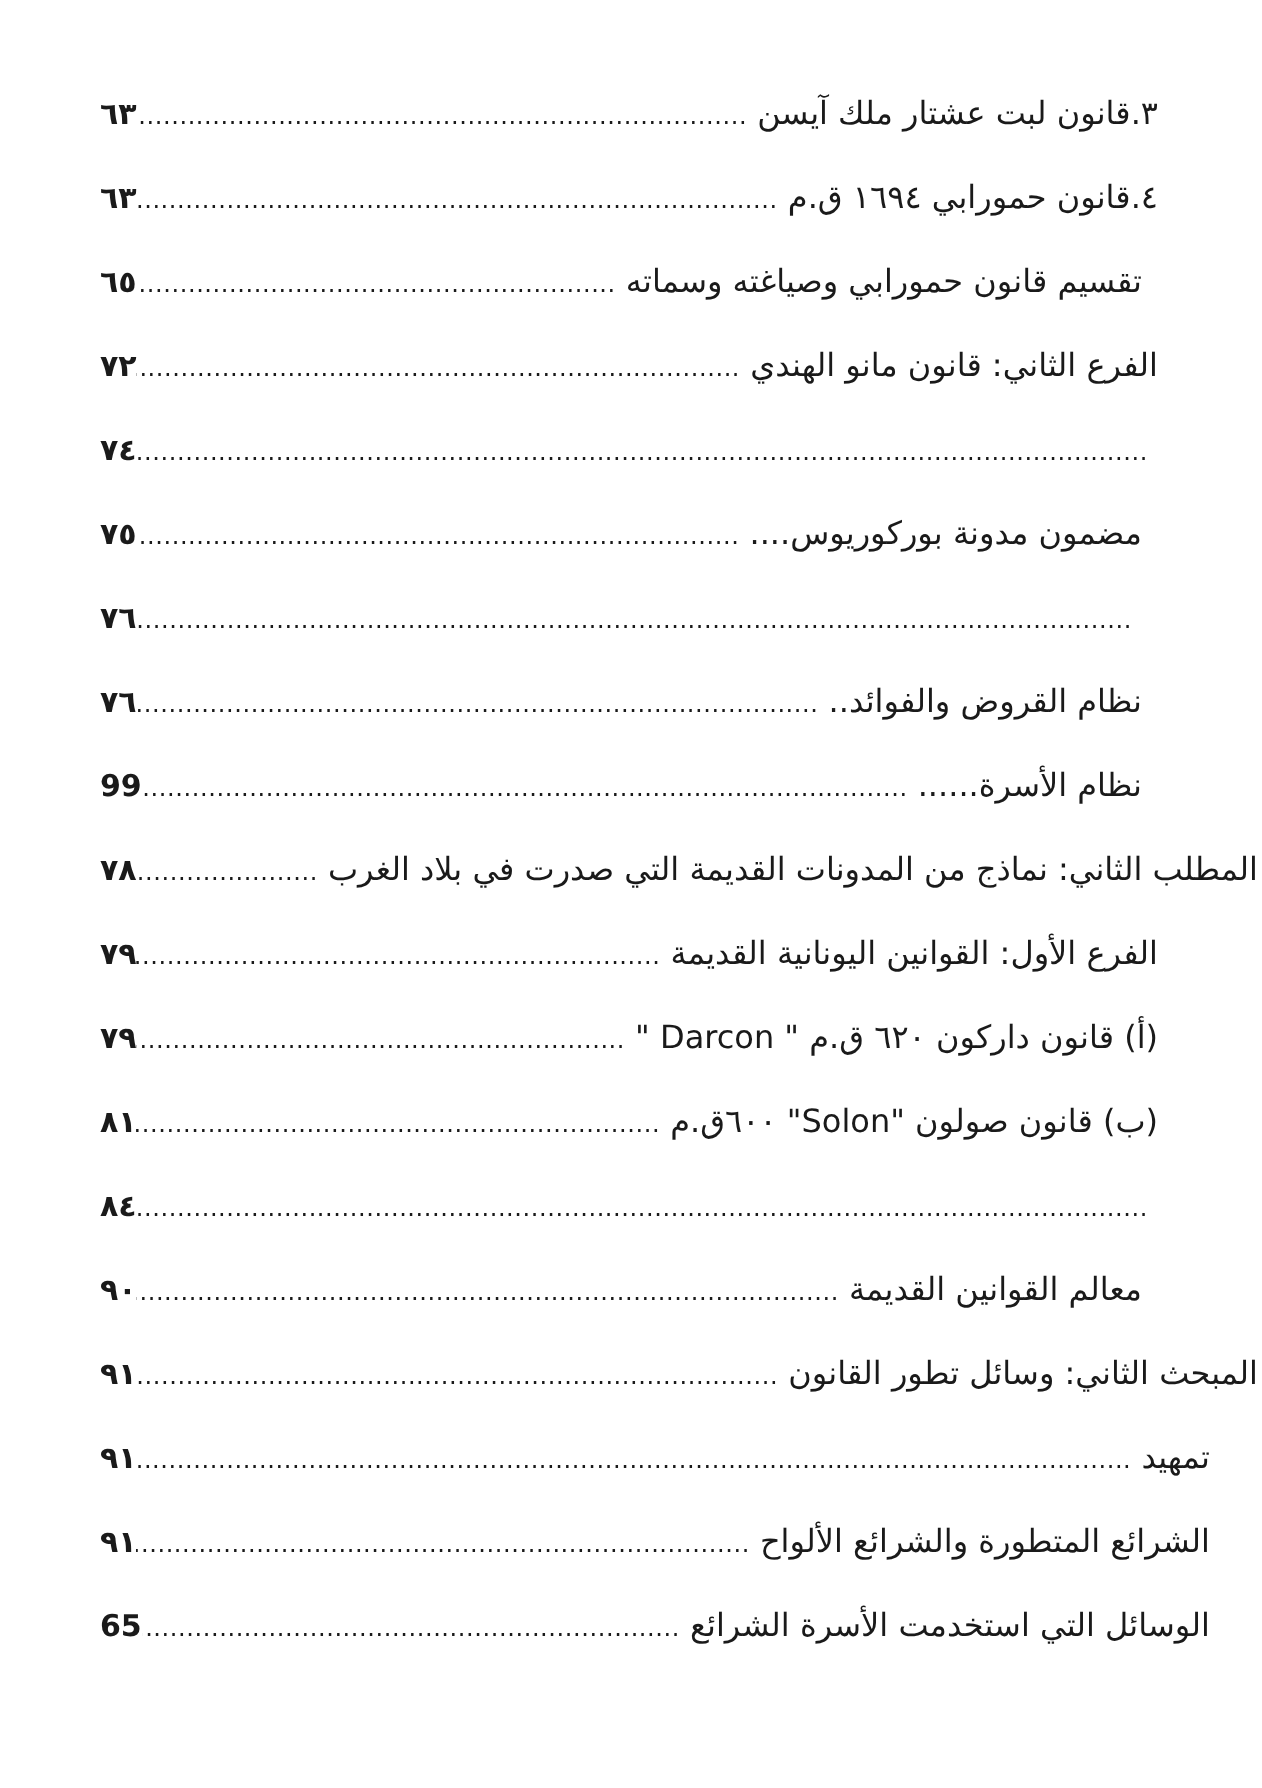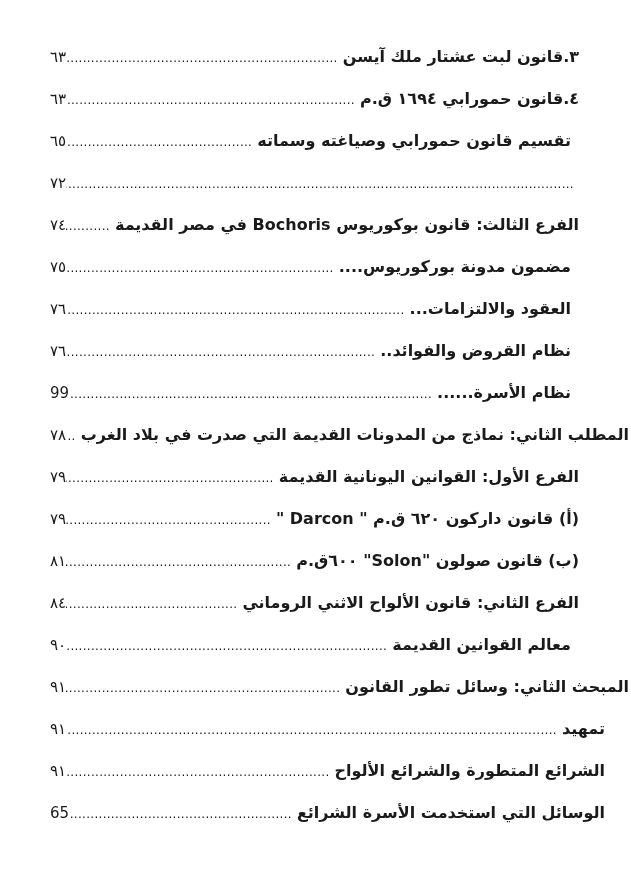--- a/index.html
+++ b/index.html
@@ -27,42 +27,42 @@
     white-space: nowrap;
   }
   
   .toc-row.lvl-1 { padding-right: 2px; }
   .toc-row.lvl-2 { padding-right: 26px; }
   .toc-row.lvl-3 { padding-right: 52px; }
   .toc-row.lvl-4 { padding-right: 60px; }
   .toc-title {
     flex: 0 1 auto;
     font-size: 16px;
-    font-weight: 700;
+    font-weight: 400;
     color: #1a1a1a;
     overflow: hidden;
   }
   .toc-leader {
     flex: 1 1 0;
     min-width: 0;
     overflow: hidden;
     margin-right: 5px;
     font-size: 12px;
     font-weight: 400;
     letter-spacing: 0.3px;
     color: #1a1a1a;
     direction: rtl;
   }
   .toc-leader::after {
     content: "..................................................................................................................................................................................................................";
   }
   .toc-page {
     flex: 0 0 auto;
     font-size: 15px;
-    font-weight: 400;
+    font-weight: 700;
     color: #1a1a1a;
   }
 </style>
 </head>
 <body>
 
 <div class="page">
   <div class="toc" id="toc">
   <div class="toc-row lvl-3">
     <span class="toc-title">٣.قانون لبت عشتار ملك آيسن</span>
@@ -76,38 +76,37 @@
     <span class="toc-page">٦٣</span>
   </div>
 
   <div class="toc-row lvl-4">
     <span class="toc-title">تقسيم قانون حمورابي وصياغته وسماته</span>
     <span class="toc-leader"></span>
     <span class="toc-page">٦٥</span>
   </div>
 
   <div class="toc-row lvl-3">
+    <span class="toc-title">الفرع الثاني: قانون مانو الهندي</span>
     <span class="toc-leader"></span>
     <span class="toc-page">٧٢</span>
   </div>
 
   <div class="toc-row lvl-3">
-    <span class="toc-title">الفرع الثالث: قانون بوكوريوس Bochoris في مصر القديمة</span>
     <span class="toc-leader"></span>
     <span class="toc-page">٧٤</span>
   </div>
 
   <div class="toc-row lvl-4">
     <span class="toc-title">مضمون مدونة بوركوريوس....</span>
     <span class="toc-leader"></span>
     <span class="toc-page">٧٥</span>
   </div>
 
   <div class="toc-row lvl-4">
-    <span class="toc-title">العقود والالتزامات...</span>
     <span class="toc-leader"></span>
     <span class="toc-page">٧٦</span>
   </div>
 
   <div class="toc-row lvl-4">
     <span class="toc-title">نظام القروض والفوائد..</span>
     <span class="toc-leader"></span>
     <span class="toc-page">٧٦</span>
   </div>
 
@@ -135,21 +134,20 @@
     <span class="toc-page">٧٩</span>
   </div>
 
   <div class="toc-row lvl-3">
     <span class="toc-title">(ب) قانون صولون "Solon" ٦٠٠ق.م</span>
     <span class="toc-leader"></span>
     <span class="toc-page">٨١</span>
   </div>
 
   <div class="toc-row lvl-3">
-    <span class="toc-title">الفرع الثاني: قانون الألواح الاثني الروماني</span>
     <span class="toc-leader"></span>
     <span class="toc-page">٨٤</span>
   </div>
 
   <div class="toc-row lvl-4">
     <span class="toc-title">معالم القوانين القديمة</span>
     <span class="toc-leader"></span>
     <span class="toc-page">٩٠</span>
   </div>
 

